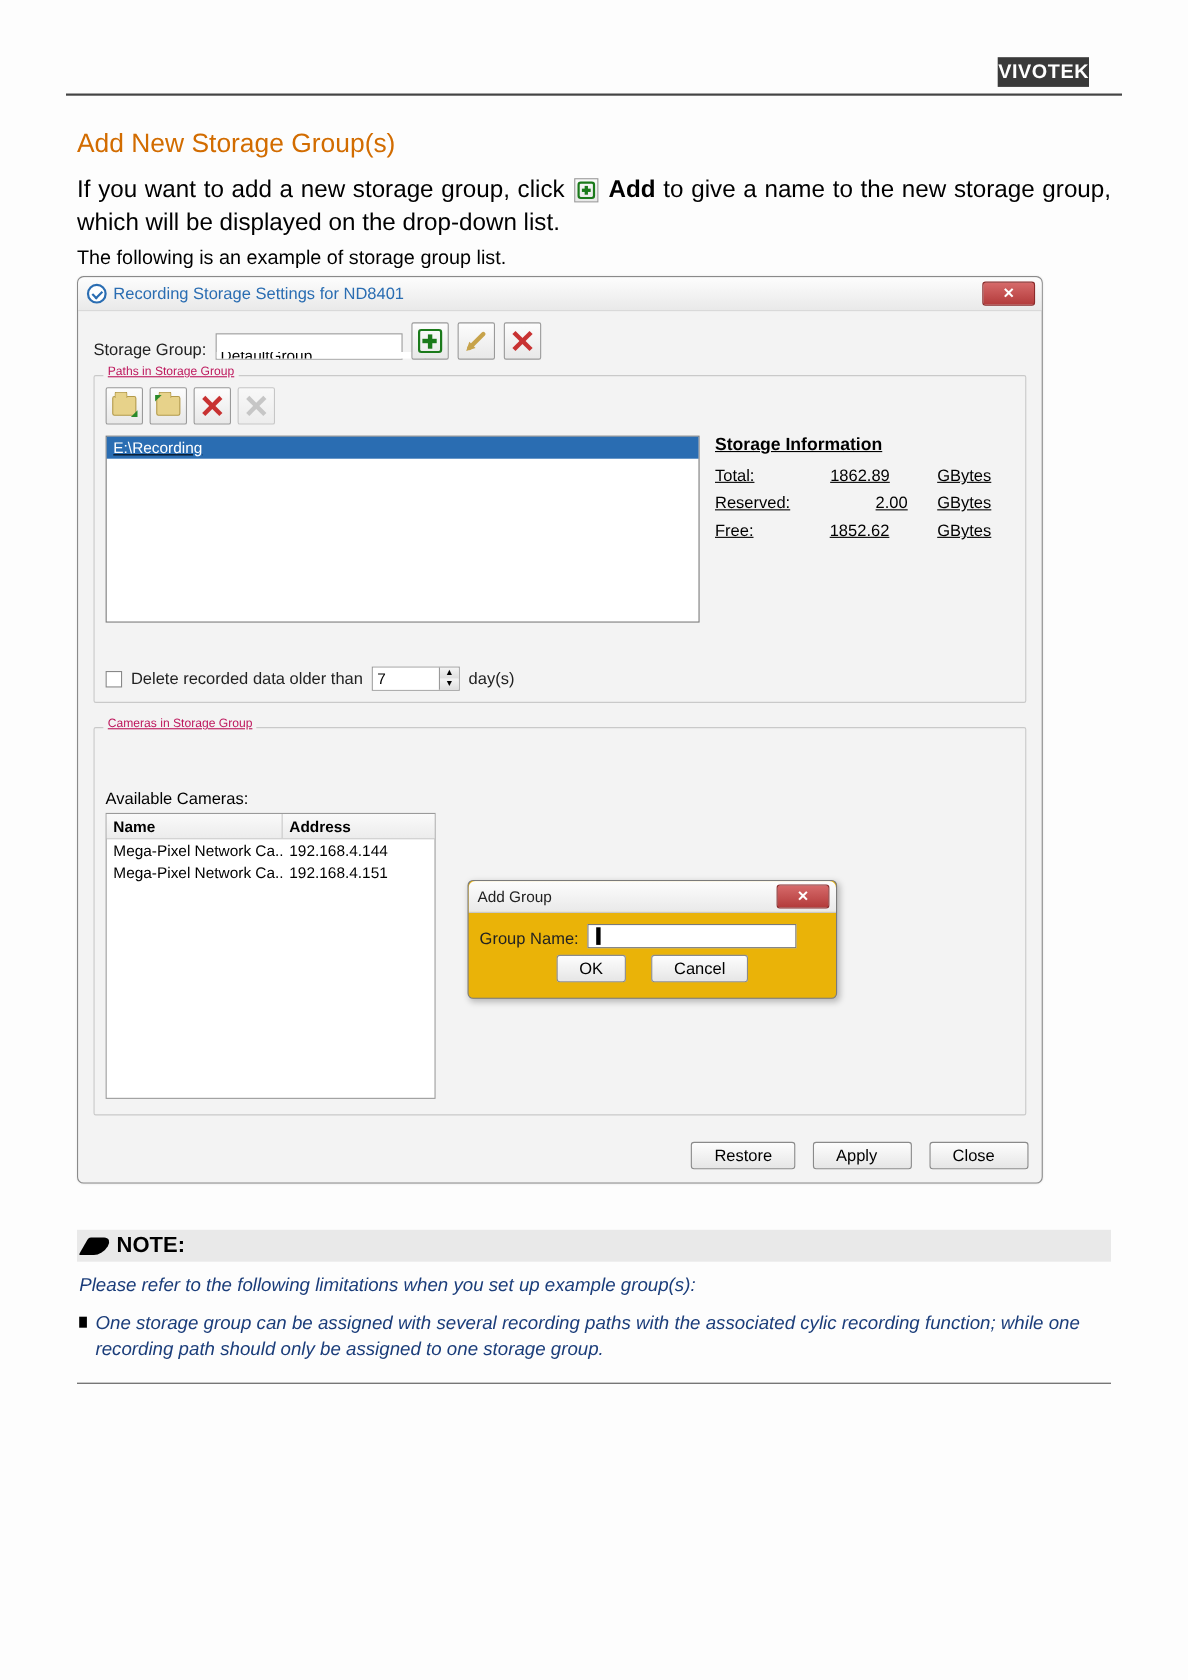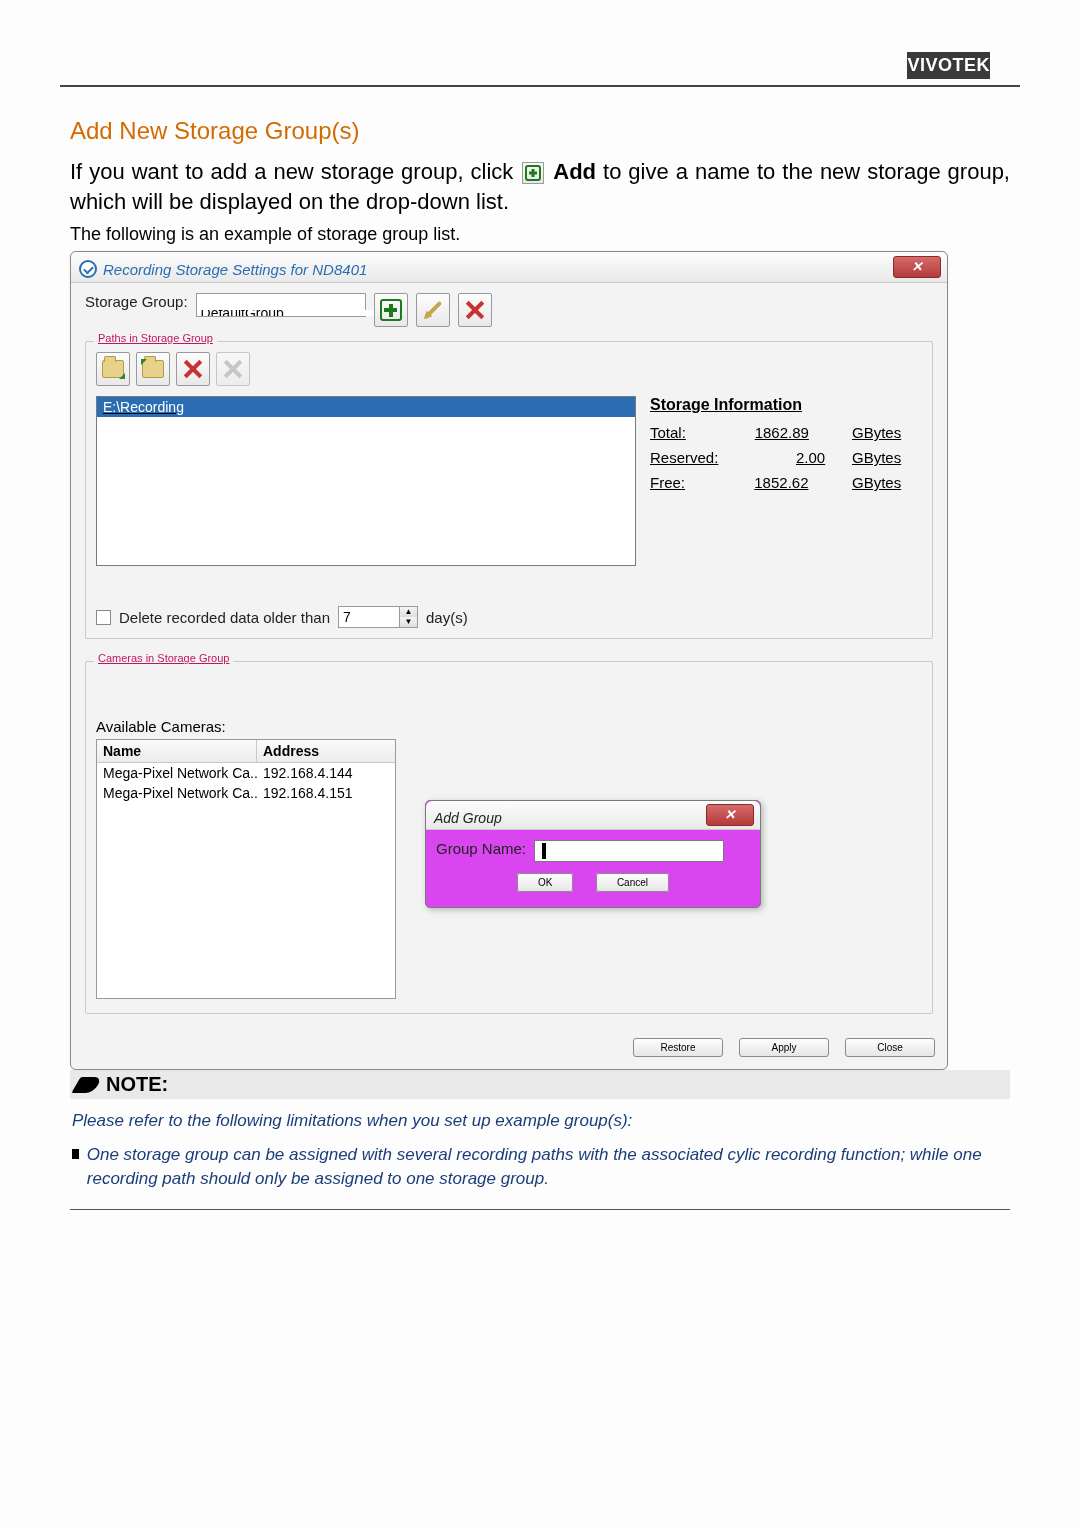--- a/index.html
+++ b/index.html
@@ -94,22 +94,21 @@
     width: 878px;
     position: relative;
     margin-top: 6px;
   }
   .titlebar {
     background: linear-gradient(#fdfdfd,#e9e9e9);
     border-bottom: 1px solid #c9c9c9;
     border-radius: 6px 6px 0 0;
     padding: 4px 6px 4px 8px;
     display: flex;
-    align-items: flex-end;
-    font-style: italic;
+    align-items: center;
   }
   .titlebar .check-icon {
     width: 18px; height: 18px;
     border: 2px solid #2a6db2;
     border-radius: 50%;
     position: relative;
     margin-right: 6px;
     background: #fff;
   }
   .titlebar .check-icon::after {
@@ -136,21 +135,21 @@
     font-size: 13px;
     line-height: 20px;
     font-weight: bold;
   }
   .dialog-body {
     padding: 10px 14px 12px 14px;
     position: relative;
   }
   .row {
     display: flex;
-    align-items: flex-start;
+    align-items: flex-end;
     gap: 8px;
   }
   .label {
     font-size: 15px;
     color: #222;
   }
   .combo {
     display: inline-flex;
     border: 1px solid #9a9a9a;
     background: #fff;
@@ -358,22 +357,22 @@
     align-items: center;
     justify-content: center;
     width: 180px;
     gap: 30px;
   }
   .btn {
     border: 1px solid #8a8a8a;
     background: linear-gradient(#fdfdfd,#e6e6e6);
     border-radius: 3px;
     padding: 3px 20px;
-    font-size: 10px;
-    text-align: center;
+    font-size: 15px;
+    text-align: left;
     cursor: pointer;
     min-width: 90px;
   }
   .btn.small { min-width: 50px; padding: 2px 14px;}
   .right-col {
     flex: 1;
     position: relative;
     padding-top: 0;
   }
   .sel-table {
@@ -390,21 +389,21 @@
   .sel-table .hdr div { padding: 3px 6px; }
   
   .sub-dialog {
     position: absolute;
     top: 548px;
     left: 354px;
     width: 336px;
     height: 108px;
     border: 1px solid #7a7a7a;
     border-radius: 5px;
-    background: #d946ef;
+    background: #eab308;
     box-shadow: 2px 2px 6px rgba(0,0,0,0.25);
     z-index: 10;
   }
   .sub-dialog .titlebar { padding: 3px 6px 3px 8px; }
   .sub-dialog .titlebar-text { color: #222; font-size: 14px;}
   .sub-body { padding: 10px 10px; }
   .text-input {
     border: 1px solid #7a7a7a;
     background: #fff;
     height: 22px;
@@ -421,20 +420,21 @@
     vertical-align: middle;
   }
   .sub-btns { text-align: center; margin-top: 10px;}
   .footer-btns {
     display: flex;
     justify-content: flex-end;
     gap: 16px;
     padding: 12px 12px;
   }
   .note-box {
+    margin-top: 42px;
     border-bottom: 1px solid #555;
   }
   .note-hdr {
     background: #e9e9e9;
     padding: 3px 6px;
     display: flex;
     align-items: center;
     gap: 8px;
     font-size: 20px;
     font-weight: bold;

